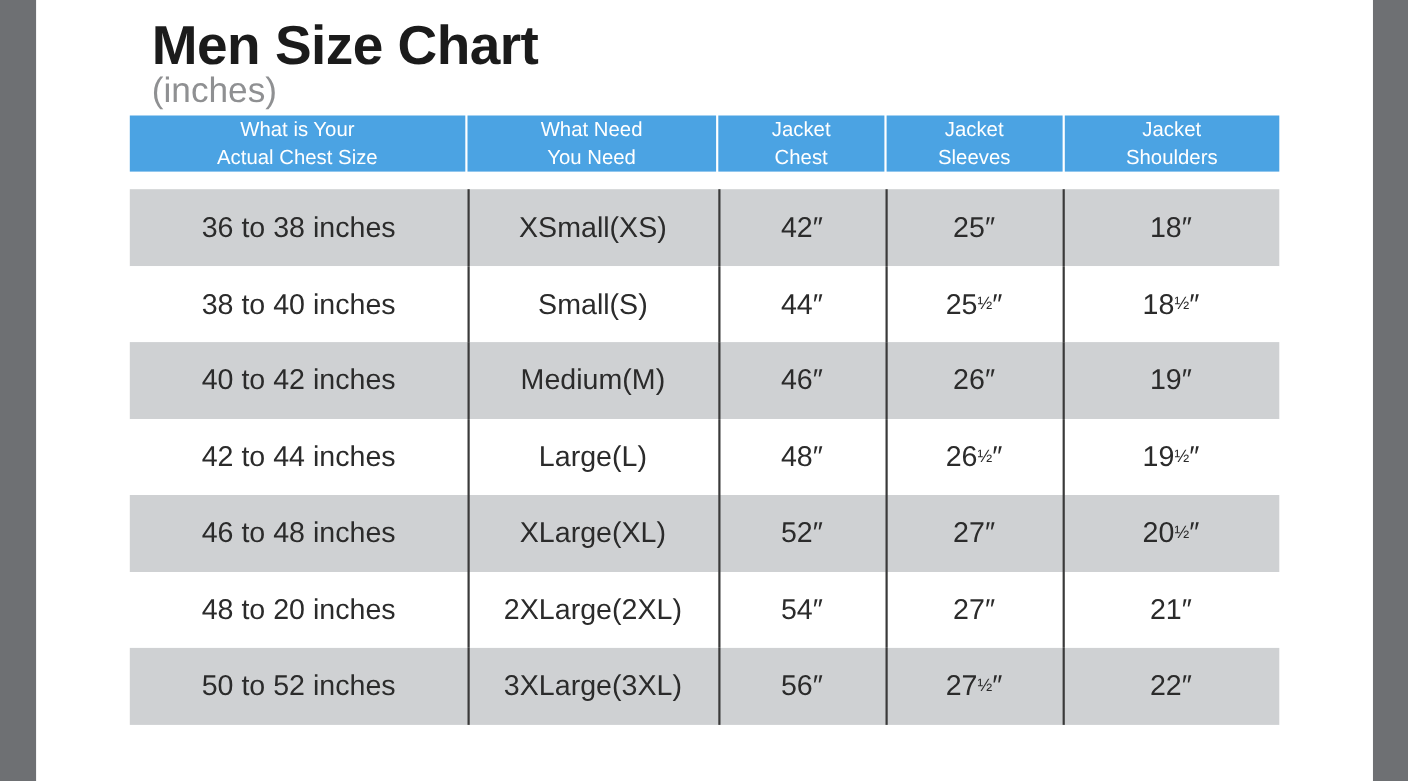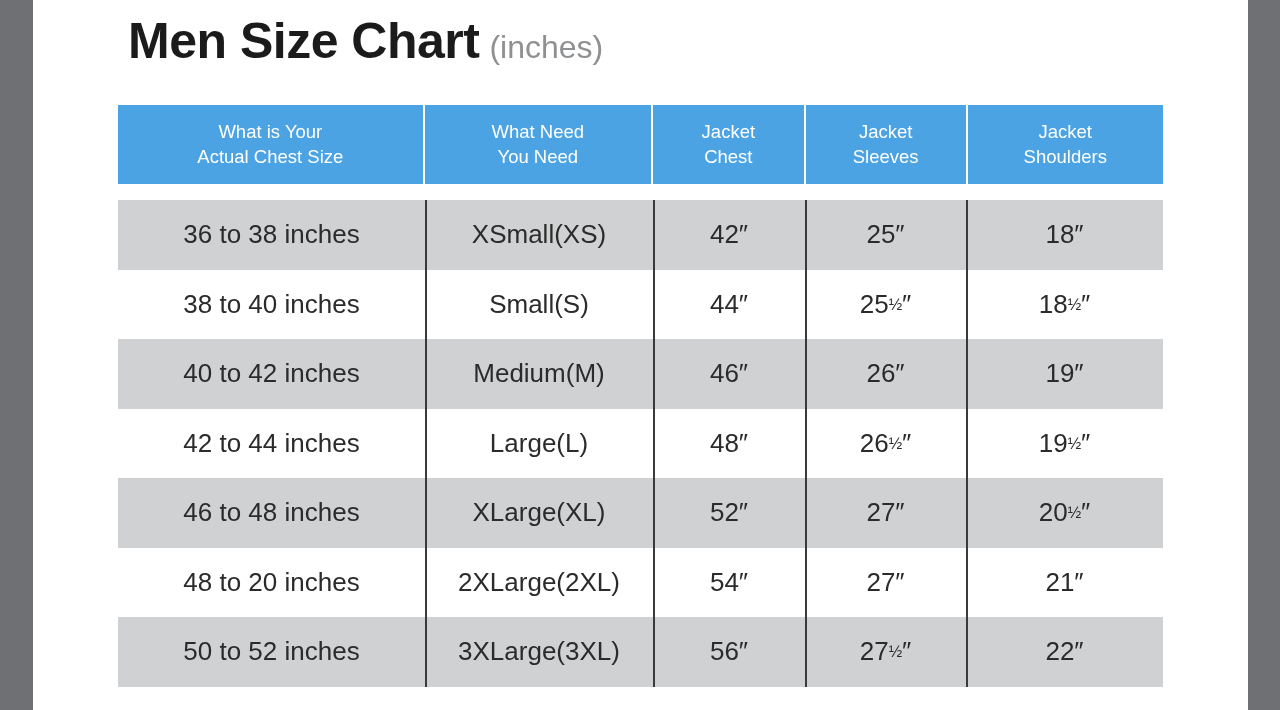--- a/index.html
+++ b/index.html
@@ -43,20 +43,21 @@
   }
 
   
   #title-block {
     position: absolute;
     left: 95px;
     top: 16px;
     height: 76px;
     display: flex;
     align-items: baseline;
+    flex-direction: column;
   }
   #title-main {
     font-size: 50px;
     font-weight: 600;
     color: #1b1b1b;
     letter-spacing: -0.5px;
     line-height: 1;
   }
   #title-unit {
     font-size: 32px;
@@ -70,21 +71,21 @@
   #chart-table {
     position: absolute;
     left: 85px;
     top: 105px;
     width: 1045px;
   }
 
   
   #table-head {
     display: flex;
-    height: 79px;
+    height: 51px;
     background: #ffffff;
   }
   .head-cell {
     background: #4ba3e3;
     color: #ffffff;
     font-size: 18.5px;
     line-height: 1.33;
     font-weight: 400;
     text-align: center;
     display: flex;

